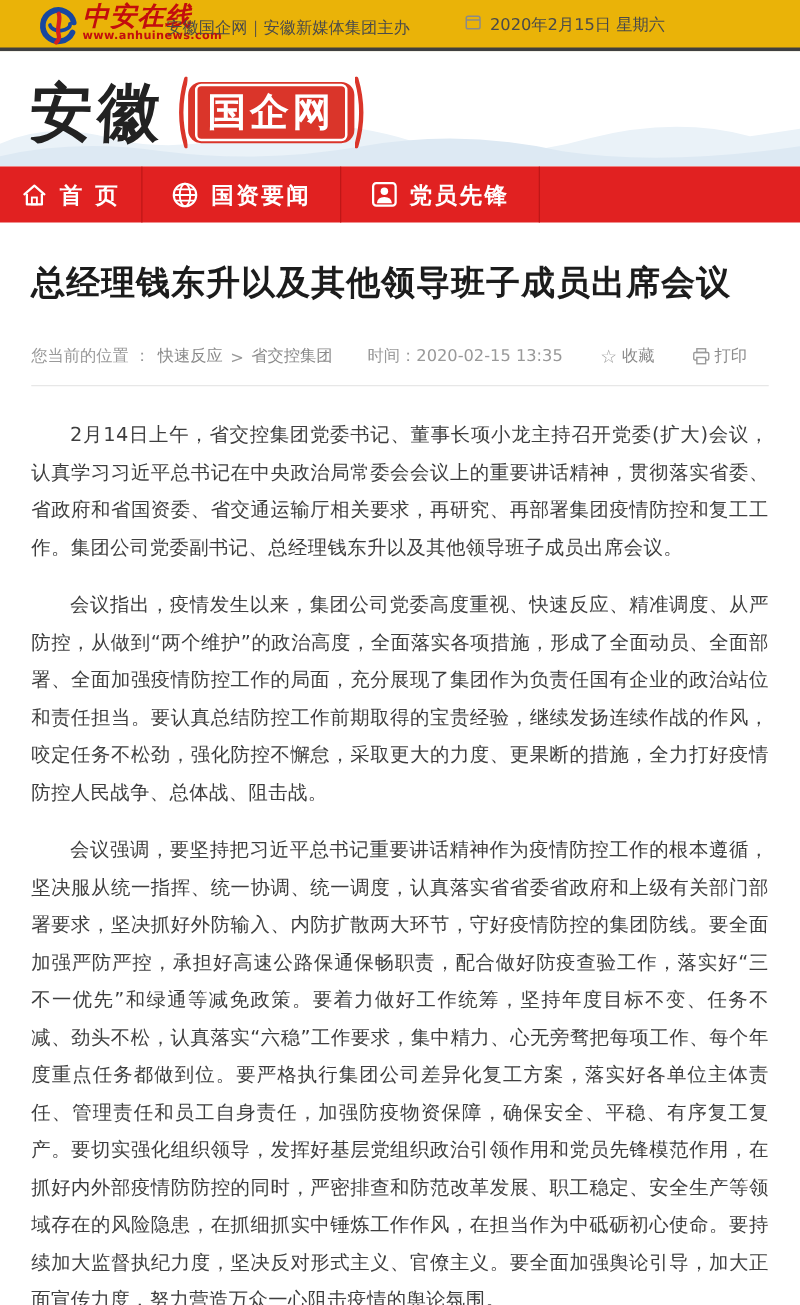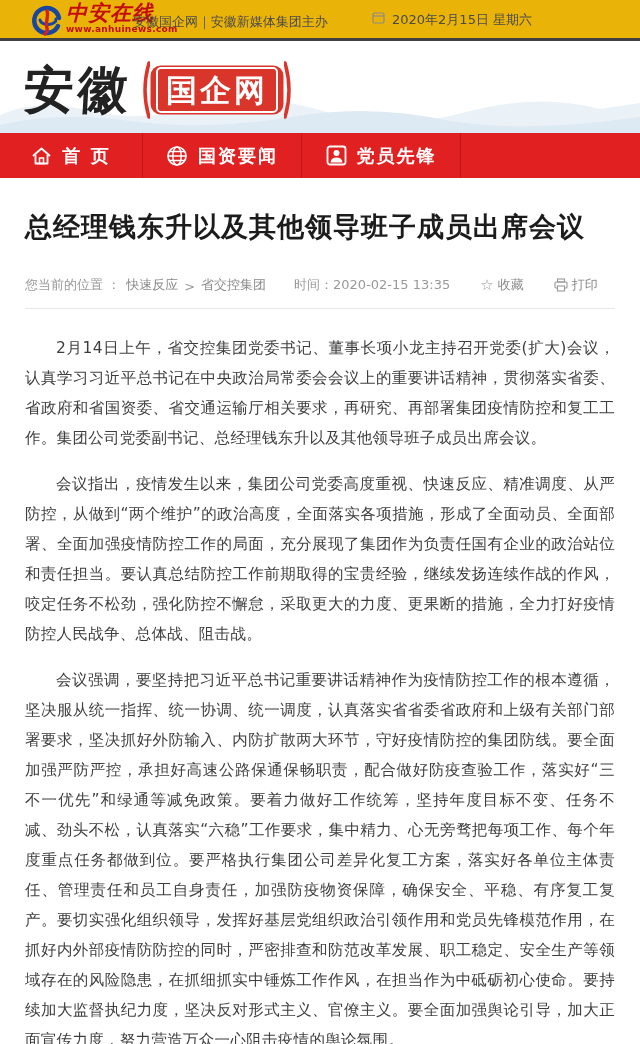--- a/index.html
+++ b/index.html
@@ -105,21 +105,21 @@
     color: #ffffff;
     text-decoration: none;
     cursor: pointer;
   }
   .nav-item .nav-label {
     font-size: 18px; font-weight: 700;
     letter-spacing: 2px;
     margin-left: 10px;
     white-space: nowrap;
   }
-  .nav-item:nth-child(1) { width: 143px; }
+  .nav-item:nth-child(1) { width: 114px; }
   .nav-item:nth-child(2) { width: 159px; }
   .nav-item:nth-child(3) { width: 159px; }
   .nav-item:nth-child(4) { width: 162px; }
   .nav-spacer { flex: 1; }
 
   
   .article-wrap { padding: 0 25px; }
   .article-title {
     margin-top: 32px;
     font-size: 27px;

